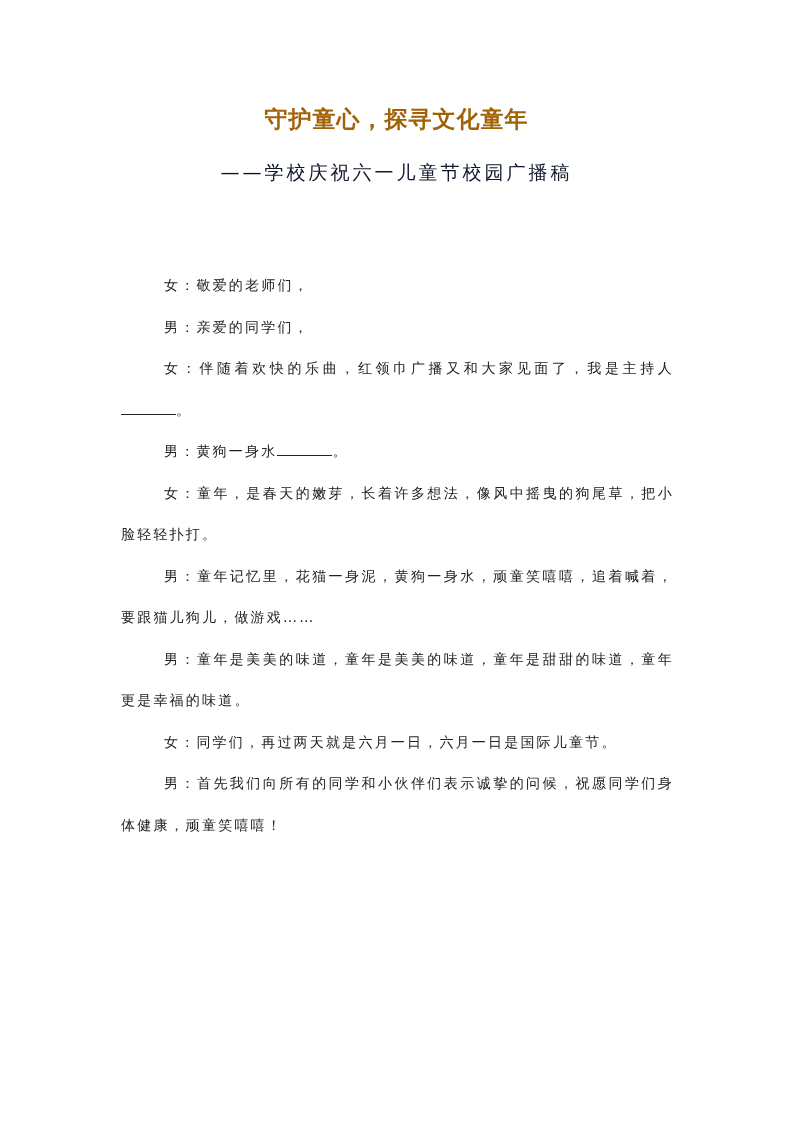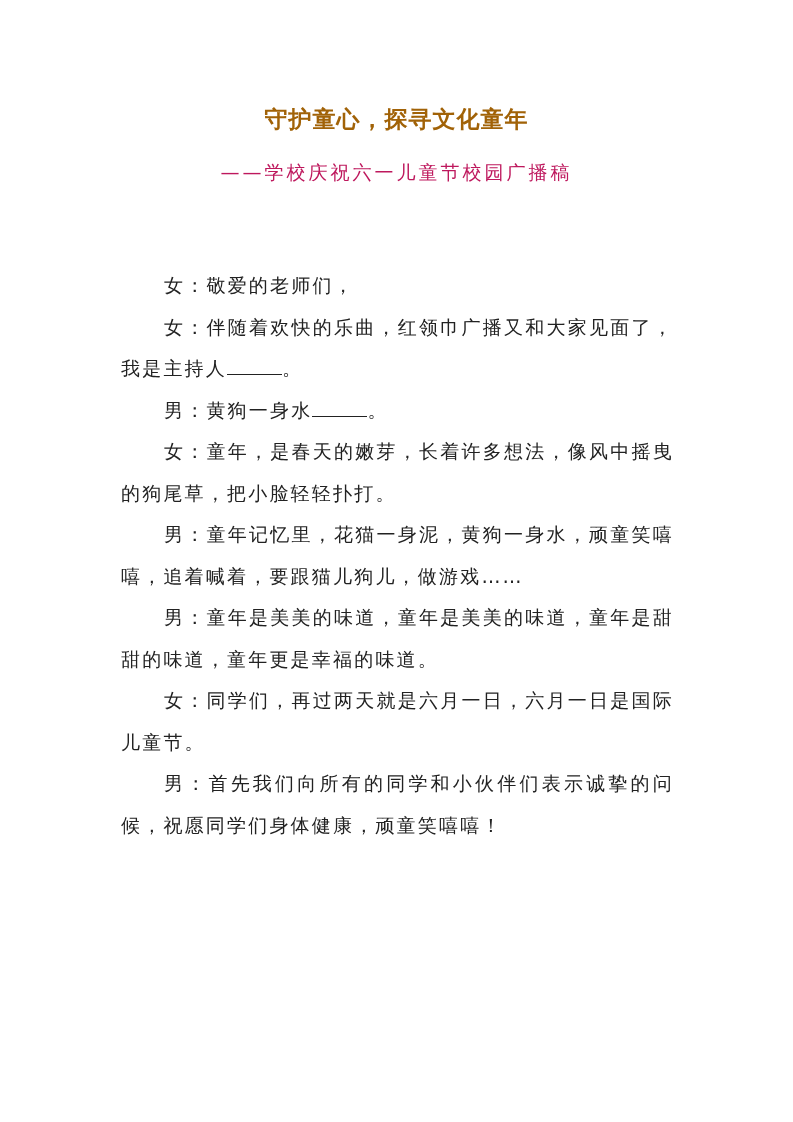--- a/index.html
+++ b/index.html
@@ -6,39 +6,40 @@
     body { width: 793px; height: 1122px; position: relative; overflow: hidden; }
     .page { position: absolute; left: 0; top: 0; width: 793px; height: 1122px; background: #fff; }
     .title {
       position: absolute; top: 103px; left: 0; width: 793px; text-align: center;
       font-family: "DejaVu Serif", "Liberation Serif", serif; font-weight: bold;
       font-size: 23px; color: #a16207; letter-spacing: 1px; line-height: 32px;
     }
     .subtitle {
       position: absolute; top: 158px; left: 0; width: 793px; text-align: center;
       font-family: "DejaVu Sans", "Liberation Sans", sans-serif;
-      font-size: 19px; color: #be185d; letter-spacing: 3px; line-height: 28px;
+      font-size: 19px; color: #0f172a; letter-spacing: 3px; line-height: 28px;
     }
     .body {
       position: absolute; top: 265px; left: 121px; width: 553px;
       font-family: "DejaVu Sans", "Liberation Sans", sans-serif;
-      font-size: 19px; color: #222; line-height: 41.5px; letter-spacing: 2.2px;
+      font-size: 14px; color: #222; line-height: 41.5px; letter-spacing: 2.2px;
     }
     .para { margin: 0; text-indent: 43px; text-align: justify; }
     .blank { display: inline-block; width: 55px; border-bottom: 1px solid #222; height: 18px; vertical-align: baseline; text-indent: 0; }
   </style>
 </head>
 <body>
 
 <div class="page">
   <div class="title">守护童心，探寻文化童年</div>
   <div class="subtitle">——学校庆祝六一儿童节校园广播稿</div>
 
   <div class="body">
     <p class="para">女：敬爱的老师们，</p>
+    <p class="para">男：亲爱的同学们，</p>
     <p class="para"><span>女：伴随着欢快的乐曲，红领巾广播又和大家见面了，我是主持人</span><span class="blank"></span><span>。</span></p>
     <p class="para"><span>男：黄狗一身水</span><span class="blank"></span><span>。</span></p>
     <p class="para">女：童年，是春天的嫩芽，长着许多想法，像风中摇曳的狗尾草，把小脸轻轻扑打。</p>
     <p class="para">男：童年记忆里，花猫一身泥，黄狗一身水，顽童笑嘻嘻，追着喊着，要跟猫儿狗儿，做游戏……</p>
     <p class="para">男：童年是美美的味道，童年是美美的味道，童年是甜甜的味道，童年更是幸福的味道。</p>
     <p class="para">女：同学们，再过两天就是六月一日，六月一日是国际儿童节。</p>
     <p class="para">男：首先我们向所有的同学和小伙伴们表示诚挚的问候，祝愿同学们身体健康，顽童笑嘻嘻！</p>
   </div>
 </div>
 

